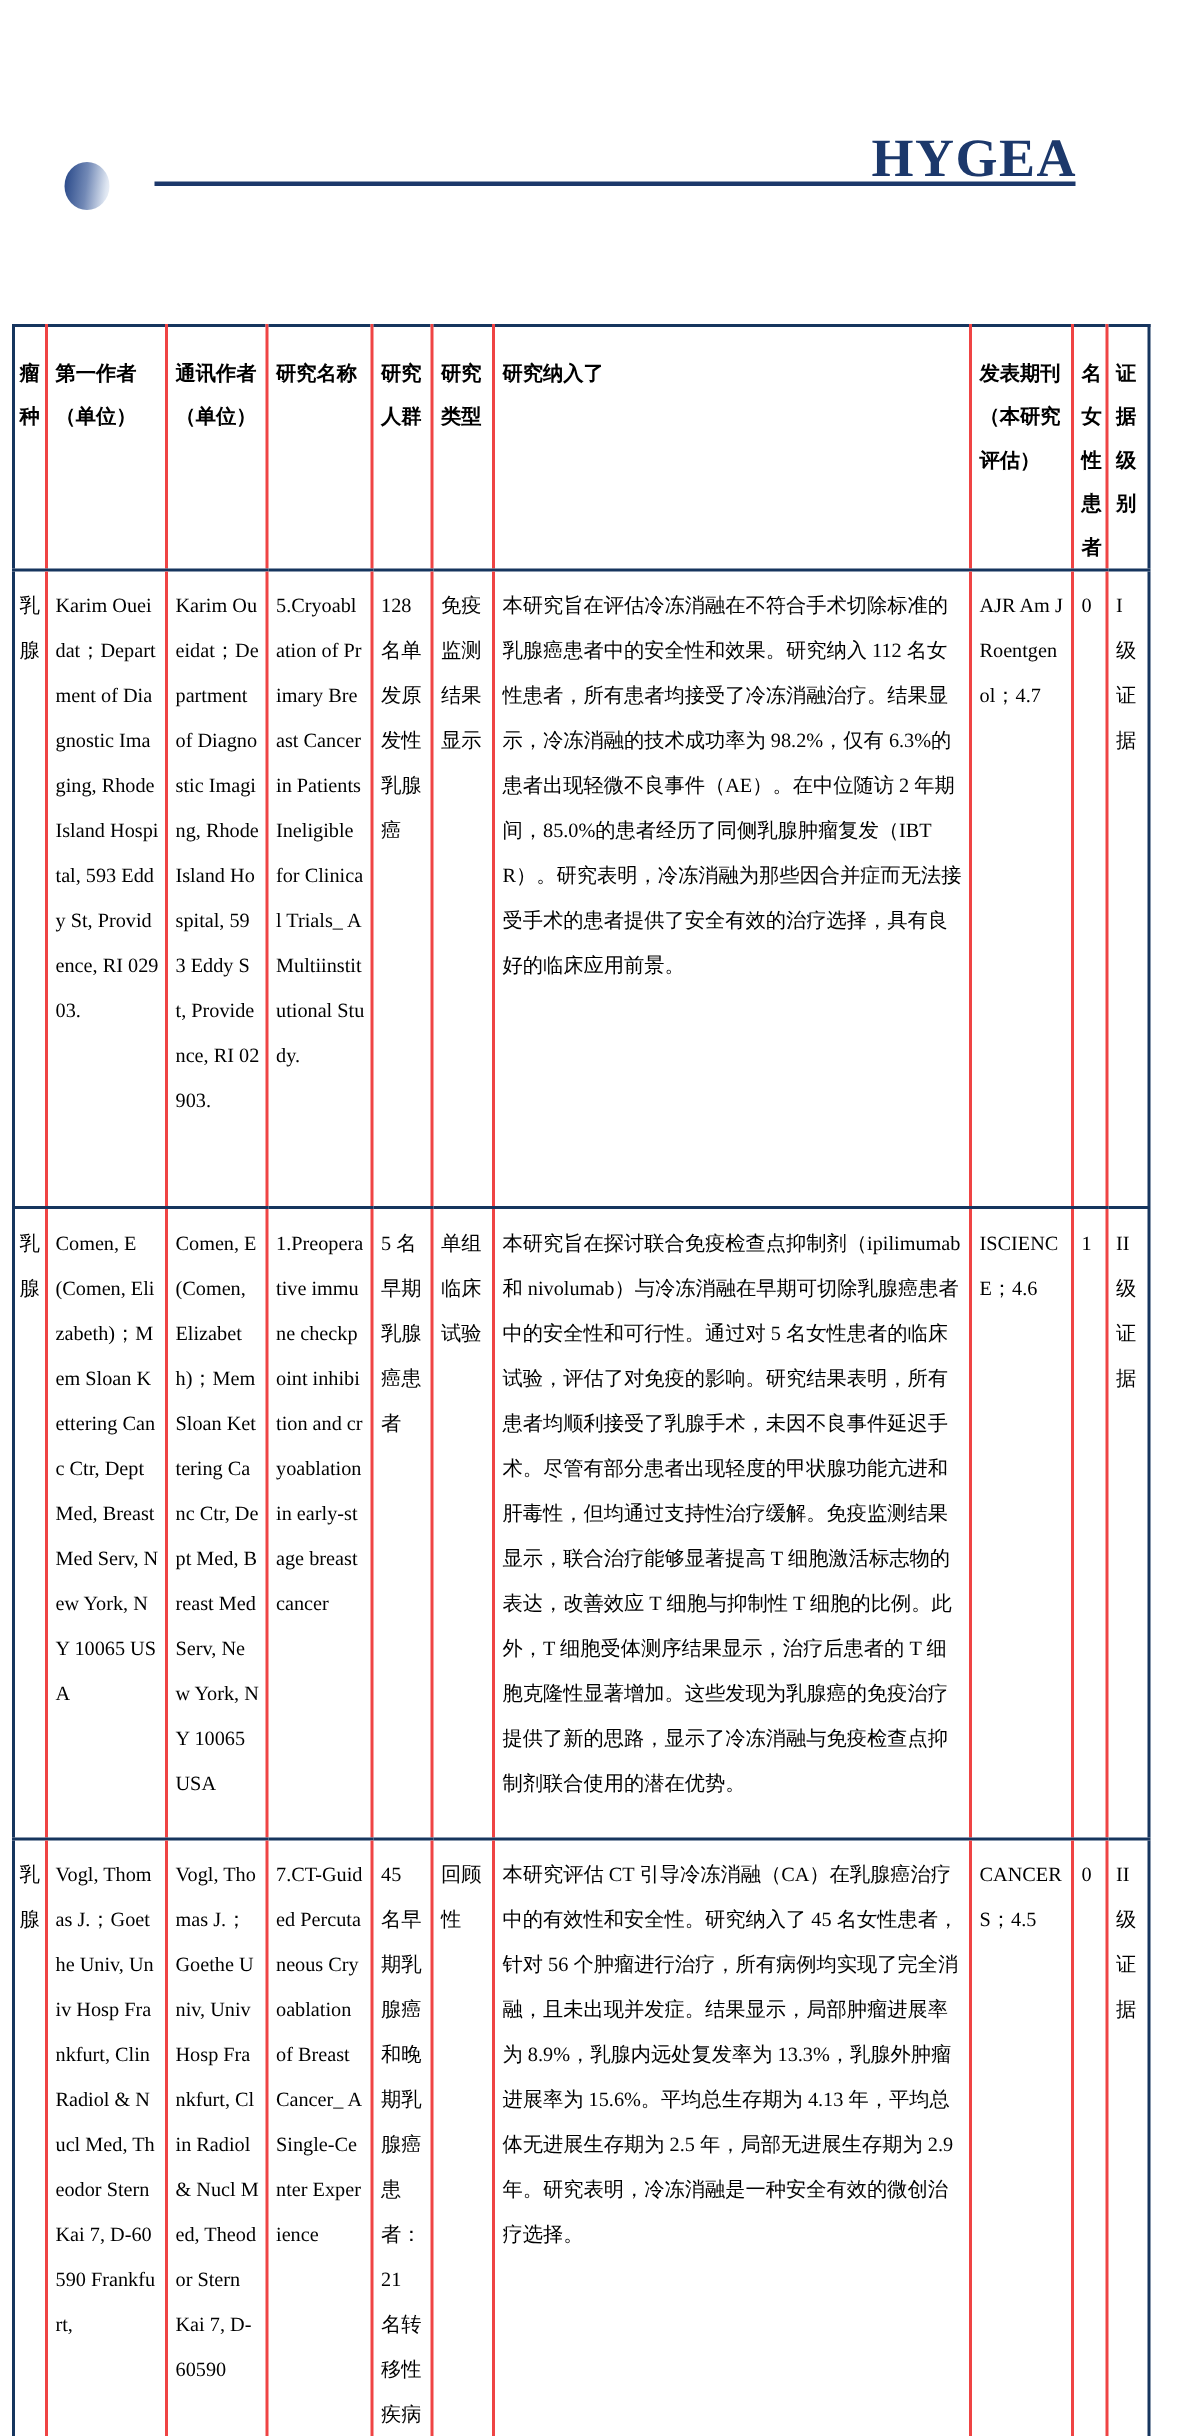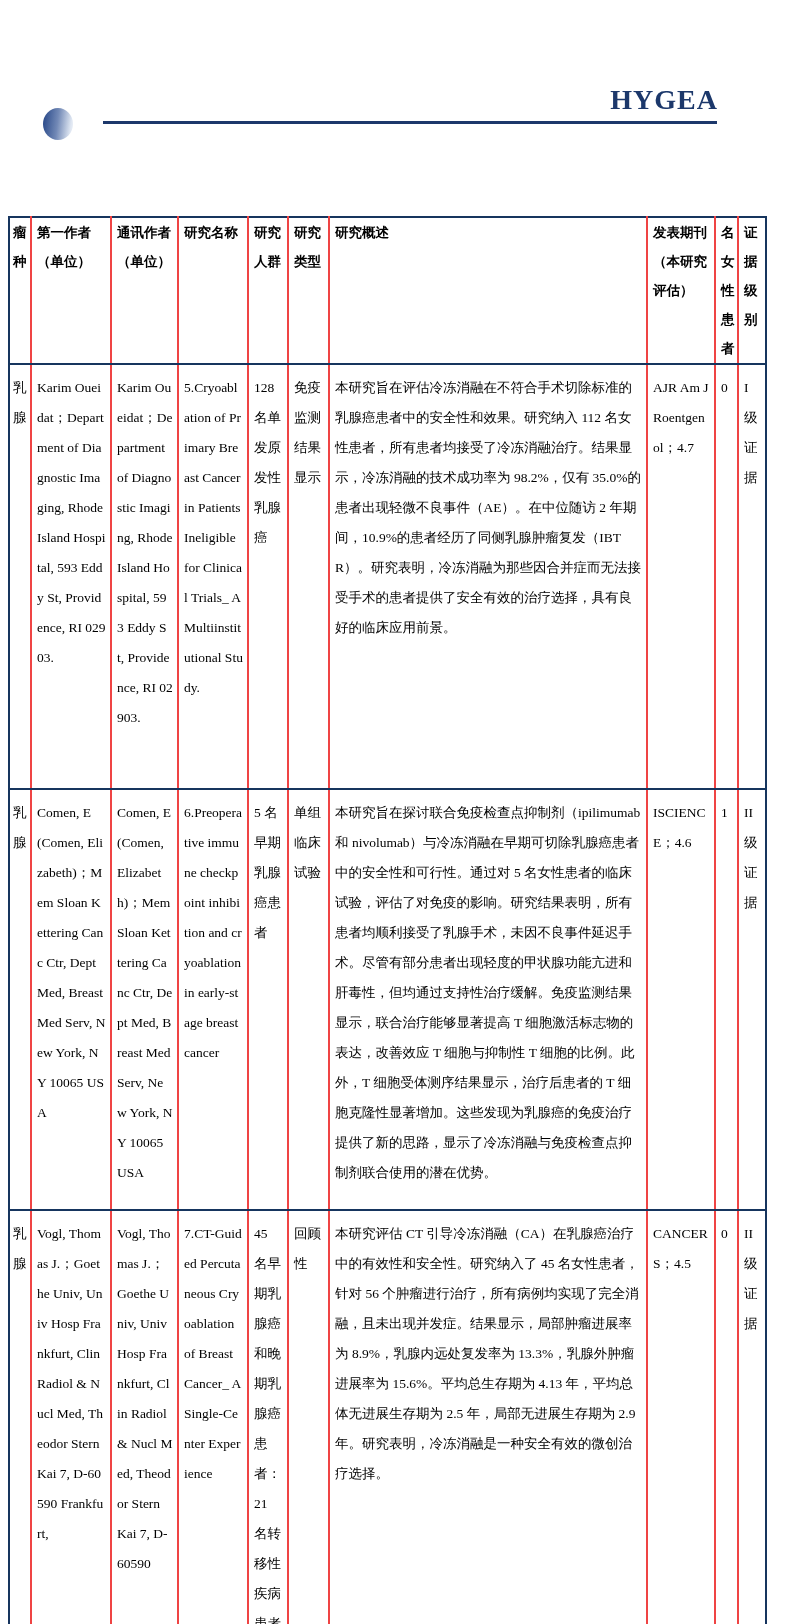--- a/index.html
+++ b/index.html
@@ -6,21 +6,21 @@
   body {
     width:800px; height:1624px; overflow:hidden; position:relative;
     background:#ffffff;
     font-family:"Liberation Serif","DejaVu Serif",serif;
     color:#000;
   }
   
   .brand-text {
     position:absolute; top:84px; left:0; width:718px;
     text-align:right;
-    font-size:28px; font-weight:bold; letter-spacing:1px;
+    font-size:36px; font-weight:bold; letter-spacing:1px;
     color:#1c386b;
     font-family:"Liberation Serif","DejaVu Serif",serif;
   }
   .sphere {
     position:absolute; left:43px; top:108px; width:30px; height:32px;
     border-radius:50%;
     background:linear-gradient(97deg,#31508e 8%,#7289b6 48%,#dde5f1 88%,#f2f5fa 100%);
   }
   .rule {
     position:absolute; left:103px; top:121px; width:614px; height:3px;
@@ -37,21 +37,21 @@
     border-bottom:2px solid #16355e;
     vertical-align:top; text-align:left;
     font-size:13.5px; line-height:30px;
     padding:8px 4px 0 5px;
     white-space:pre-wrap; word-break:break-all;
     overflow:hidden;
   }
   .studies th {
     font-family:"Liberation Sans","DejaVu Sans",sans-serif;
     font-weight:600;
-    line-height:29px; padding-top:0;margin-left:40px;
+    line-height:29px; padding-top:16px;margin-left:40px;
   }
   .studies th:first-child, .studies td:first-child { border-left:none; padding-left:3px; padding-right:2px; }
   tr.hdr      { height:117px; }
   tr.row-0    { height:425px; }
   tr.row-1    { height:421px; }
   tr.row-2    { height:470px; }
 </style>
 </head>
 <body>
 
@@ -75,44 +75,44 @@
   <thead>
     <tr class="hdr">
       <th>瘤种</th>
       <th>第一作者
 （单位）</th>
       <th>通讯作者
 （单位）</th>
       <th>研究名称</th>
       <th>研究人群</th>
       <th>研究类型</th>
-      <th>研究概述</th>
+      <th>研究纳入了</th>
       <th>发表期刊（本研究评估）</th>
       <th>名女性患者</th>
       <th>证据级别</th>
     </tr>
   </thead>
   <tbody>
     <tr class="row-0">
       <td>乳腺</td>
       <td>Karim Oueidat；Department of Diagnostic Imaging, Rhode Island Hospital, 593 Eddy St, Providence, RI 02903.</td>
       <td>Karim Oueidat；Department of Diagnostic Imaging, Rhode Island Hospital, 593 Eddy St, Providence, RI 02903.</td>
       <td>5.Cryoablation of Primary Breast Cancer in Patients Ineligible for Clinical Trials_ A Multiinstitutional Study.</td>
       <td>128 名单发原发性乳腺癌</td>
       <td>免疫监测结果显示</td>
-      <td>本研究旨在评估冷冻消融在不符合手术切除标准的乳腺癌患者中的安全性和效果。研究纳入 112 名女性患者，所有患者均接受了冷冻消融治疗。结果显示，冷冻消融的技术成功率为 98.2%，仅有 35.0%的患者出现轻微不良事件（AE）。在中位随访 2 年期间，10.9%的患者经历了同侧乳腺肿瘤复发（IBTR）。研究表明，冷冻消融为那些因合并症而无法接受手术的患者提供了安全有效的治疗选择，具有良好的临床应用前景。</td>
+      <td>本研究旨在评估冷冻消融在不符合手术切除标准的乳腺癌患者中的安全性和效果。研究纳入 112 名女性患者，所有患者均接受了冷冻消融治疗。结果显示，冷冻消融的技术成功率为 98.2%，仅有 6.3%的患者出现轻微不良事件（AE）。在中位随访 2 年期间，85.0%的患者经历了同侧乳腺肿瘤复发（IBTR）。研究表明，冷冻消融为那些因合并症而无法接受手术的患者提供了安全有效的治疗选择，具有良好的临床应用前景。</td>
       <td>AJR Am J Roentgenol；4.7</td>
       <td>0</td>
       <td>I 级证据</td>
     </tr>
     <tr class="row-1">
       <td>乳腺</td>
       <td>Comen, E (Comen, Elizabeth)；Mem Sloan Kettering Canc Ctr, Dept Med, Breast Med Serv, New York, NY 10065 USA</td>
       <td>Comen, E (Comen, Elizabeth)；Mem Sloan Kettering Canc Ctr, Dept Med, Breast Med Serv, New York, NY 10065 USA</td>
-      <td>6.Preoperative immune checkpoint inhibition and cryoablation in early-stage breast cancer</td>
+      <td>1.Preoperative immune checkpoint inhibition and cryoablation in early-stage breast cancer</td>
       <td>5 名早期乳腺癌患者</td>
       <td>单组临床试验</td>
       <td>本研究旨在探讨联合免疫检查点抑制剂（ipilimumab 和 nivolumab）与冷冻消融在早期可切除乳腺癌患者中的安全性和可行性。通过对 5 名女性患者的临床试验，评估了对免疫的影响。研究结果表明，所有患者均顺利接受了乳腺手术，未因不良事件延迟手术。尽管有部分患者出现轻度的甲状腺功能亢进和肝毒性，但均通过支持性治疗缓解。免疫监测结果显示，联合治疗能够显著提高 T 细胞激活标志物的表达，改善效应 T 细胞与抑制性 T 细胞的比例。此外，T 细胞受体测序结果显示，治疗后患者的 T 细胞克隆性显著增加。这些发现为乳腺癌的免疫治疗提供了新的思路，显示了冷冻消融与免疫检查点抑制剂联合使用的潜在优势。</td>
       <td>ISCIENCE；4.6</td>
       <td>1</td>
       <td>II 级证据</td>
     </tr>
     <tr class="row-2">
       <td>乳腺</td>
       <td>Vogl, Thomas J.；Goethe Univ, Univ Hosp Frankfurt, Clin Radiol &amp; Nucl Med, Theodor Stern Kai 7, D-60590 Frankfurt,</td>

